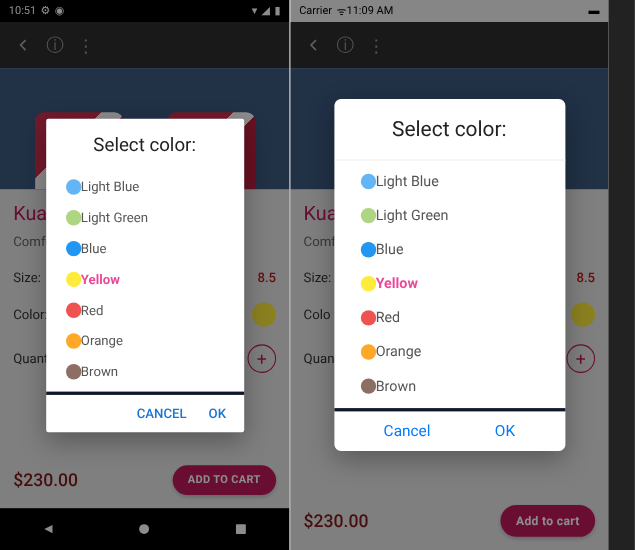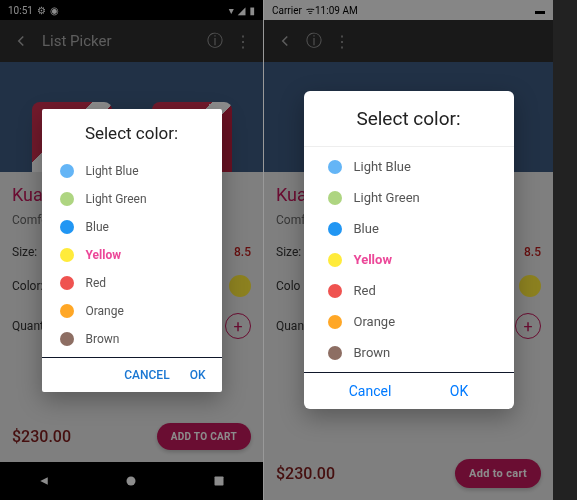--- a/index.html
+++ b/index.html
@@ -30,25 +30,25 @@
 .cartbtn{background:#c2185b;color:#fff;border-radius:18px;padding:8px 14px;font-size:10px;font-weight:700;letter-spacing:.3px;box-shadow:0 2px 4px rgba(0,0,0,.2)}
 .ios .cartbtn{text-transform:none;font-size:11px}
 .navbar{position:absolute;bottom:0;left:0;right:0;height:38px;background:#000;display:flex;justify-content:space-around;align-items:center}
 .navbtn{width:18px;height:18px}
 .scrim{position:absolute;inset:0;background:rgba(0,0,0,.45);display:flex;align-items:center;justify-content:center}
 .dialog{background:#fff;border-radius:2px;width:180px;box-shadow:0 8px 24px rgba(0,0,0,.3)}
 .ios .dialog{width:210px;border-radius:6px}
 .dlg-title{padding:14px 16px 10px;font-size:17px;text-align:center;color:#222}
 .ios .dlg-title{font-size:19px;border-bottom:1px solid #eee;padding:16px}
 .options{padding:4px 0}
-.opt{display:flex;align-items:flex-end;gap:12px;padding:7px 18px;font-size:12px;color:#555}
+.opt{display:flex;align-items:flex-start;gap:0;padding:7px 18px;font-size:12px;color:#555}
 .ios .opt{padding:8px 24px;font-size:13px}
 .opt.sel{font-weight:700;color:#ec4899}
 .dot{width:14px;height:14px;border-radius:50%}
-.dlg-actions{display:flex;justify-content:flex-end;gap:20px;padding:10px 16px;border-top:1px solid #0f172a}
+.dlg-actions{display:flex;justify-content:flex-end;gap:20px;padding:10px 16px;border-top:3px solid #0f172a}
 .ios .dlg-actions{justify-content:space-around;gap:0}
 .dlg-btn{color:#1976d2;font-size:12px;font-weight:500;background:none;border:none}
 .ios .dlg-btn{color:#007aff;font-weight:400;font-size:14px}
 svg{display:block}
 </style>
 </head>
 <body>
 
 <div class="device android">
   <div class="statusbar">
@@ -62,21 +62,20 @@
       <span>◢</span>
       <span>▮</span>
     </div>
   </div>
   <div class="appbar">
     <span class="icon">
       <svg width="18" height="18" viewBox="0 0 24 24" fill="none" stroke="#aaa" stroke-width="2">
           <polyline points="15 18 9 12 15 6"></polyline>
         </svg>
     </span>
-    <span class="title">List Picker</span>
     <span class="icon">ⓘ</span>
     <span class="icon">⋮</span>
   </div>
   <div class="hero">
       <div class="shoe"></div>
       <div class="shoe"></div>
     </div>
   <div class="content">
     <div class="pname">Kuako</div>
     <div class="desc">Comfort</div>

